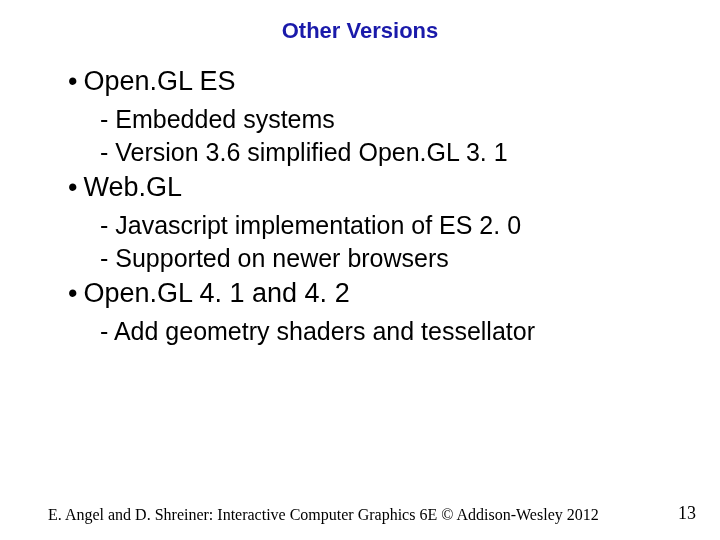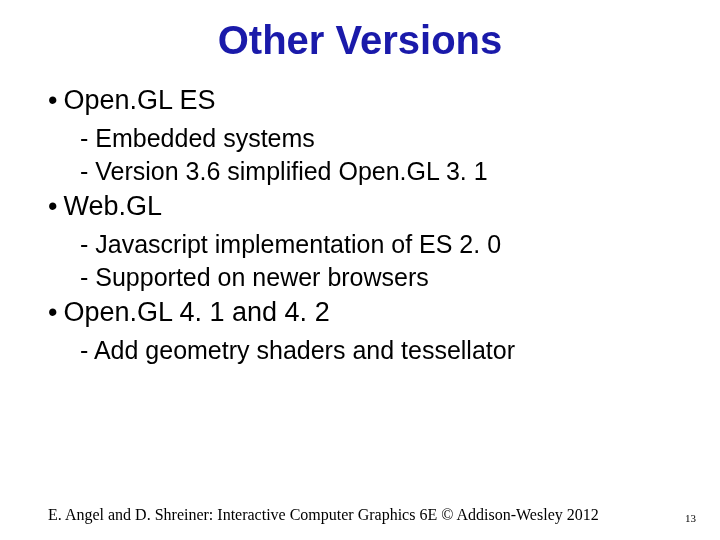--- a/index.html
+++ b/index.html
@@ -11,26 +11,26 @@
       width: 720px;
       height: 540px;
       background: white;
       font-family: Arial, Helvetica, sans-serif;
       position: relative;
       padding: 18px 0 0 0;
     }
     .title {
       color: #1a1aaa;
       font-weight: bold;
-      font-size: 40px;
+      font-size: 22px;
       text-align: center;
       margin-bottom: 22px;
     }
     .content {
-      padding-left: 48px;
+      padding-left: 68px;
       color: #000;
     }
     .bullet-1 {
       font-size: 27px;
       margin-bottom: 6px;
       margin-top: 4px;
     }
     .bullet-1::before {
       content: "•";
       margin-right: 6px;
@@ -57,21 +57,21 @@
       bottom: 16px;
       left: 48px;
       font-size: 16px;
       font-family: Georgia, 'Times New Roman', serif;
       color: #000;
     }
     .page-num {
       position: absolute;
       bottom: 16px;
       right: 24px;
-      font-size: 11px;
+      font-size: 18px;
       font-family: Georgia, 'Times New Roman', serif;
       color: #000;
     }
   </style>
 </head>
 <body>
 
 <div class="title">Other Versions</div>
 
 <div class="content">

